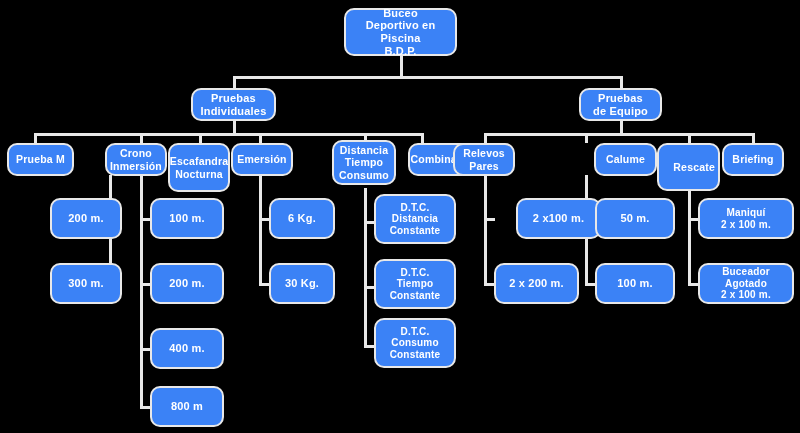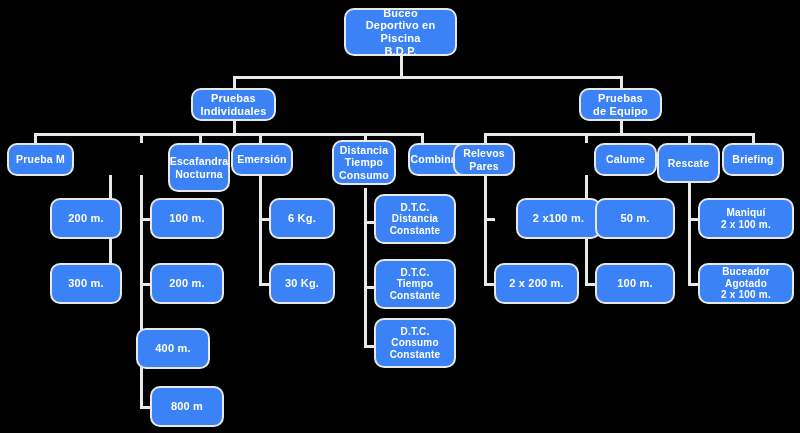--- a/index.html
+++ b/index.html
@@ -121,20 +121,24 @@
 
   <div class="node level2" style="left:579px; top:88px; width:83px; height:33px;">
     <span class="lbl">Pruebas
 de Equipo</span>
   </div>
 
   <div class="node level3" style="left:7px; top:143px; width:67px; height:33px;">
     <span class="lbl">Prueba M</span>
   </div>
 
+  <div class="node level3" style="left:105px; top:143px; width:62px; height:33px;">
+    <span class="lbl">Crono
+Inmersión</span>
+  </div>
 
   <div class="node level3" style="left:168px; top:143px; width:62px; height:49px;">
     <span class="lbl">Escafandra
 Nocturna</span>
   </div>
 
   <div class="node level3" style="left:231px; top:143px; width:62px; height:33px;">
     <span class="lbl">Emersión</span>
   </div>
 
@@ -150,42 +154,42 @@
 
   <div class="node level3" style="left:453px; top:143px; width:62px; height:33px;">
     <span class="lbl">Relevos
 Pares</span>
   </div>
 
   <div class="node level3" style="left:554px; top:143px; width:63px; height:33px;margin-left:40px;">
     <span class="lbl">Calume</span>
   </div>
 
-  <div class="node level3" style="left:657px; top:143px; width:63px; height:40px;">
+  <div class="node level3" style="left:657px; top:143px; width:63px; height:48px;justify-content:flex-end;">
     <span class="lbl">Rescate</span>
   </div>
 
   <div class="node level3" style="left:722px; top:143px; width:62px; height:33px;">
     <span class="lbl">Briefing</span>
   </div>
 
   <div class="node leaf" style="left:50px; top:198px; width:72px; height:41px;">
     <span class="lbl">200 m.</span>
   </div>
   <div class="node leaf" style="left:50px; top:263px; width:72px; height:41px;">
     <span class="lbl">300 m.</span>
   </div>
 
   <div class="node leaf" style="left:150px; top:198px; width:74px; height:41px;">
     <span class="lbl">100 m.</span>
   </div>
   <div class="node leaf" style="left:150px; top:263px; width:74px; height:41px;">
     <span class="lbl">200 m.</span>
   </div>
-  <div class="node leaf" style="left:136px; top:328px; width:74px; height:41px;">
+  <div class="node leaf" style="left:150px; top:328px; width:74px; height:41px;">
     <span class="lbl">400 m.</span>
   </div>
   <div class="node leaf" style="left:150px; top:386px; width:74px; height:41px;">
     <span class="lbl">800 m</span>
   </div>
 
   <div class="node leaf" style="left:269px; top:198px; width:66px; height:41px;">
     <span class="lbl">6 Kg.</span>
   </div>
   <div class="node leaf" style="left:269px; top:263px; width:66px; height:41px;">

